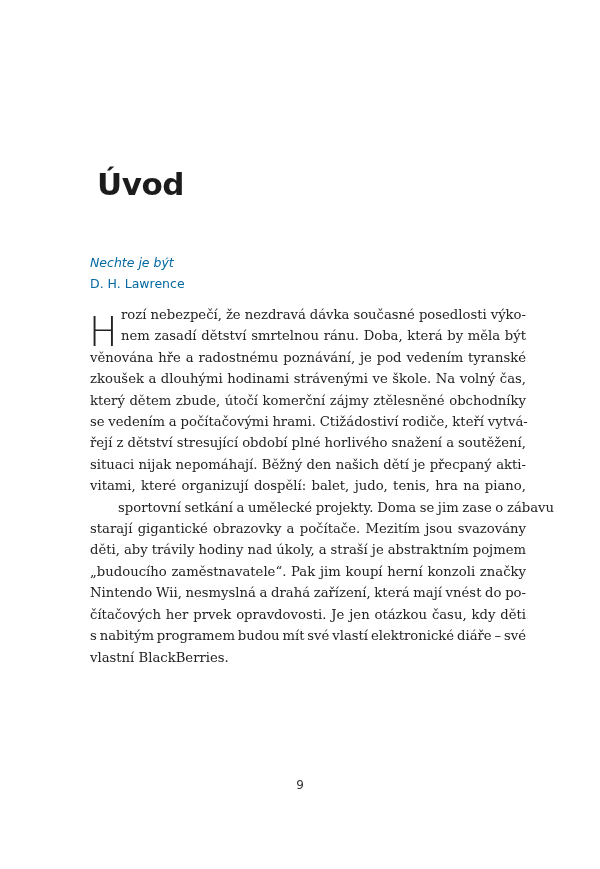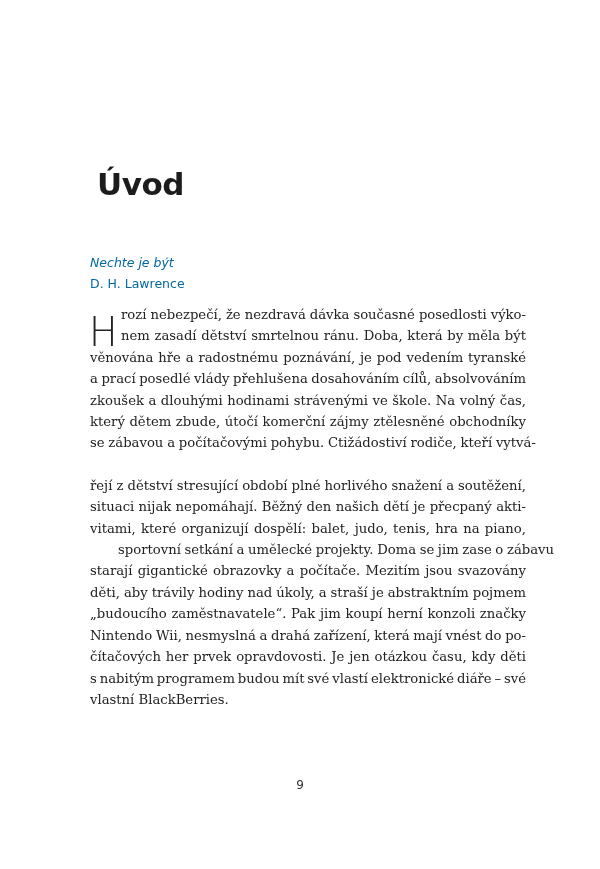--- a/index.html
+++ b/index.html
@@ -46,25 +46,24 @@
     <span class="quote">Nechte je být</span>
     <span class="author">D. H. Lawrence</span>
   </div>
 
   <span class="dropcap">H</span>
 
   <div class="body-text">
     <span class="line indent" style="word-spacing: -0.207589px;">rozí nebezpečí, že nezdravá dávka současné posedlosti výko-</span>
     <span class="line indent">nem zasadí dětství smrtelnou ránu. Doba, která by měla být</span>
     <span class="line">věnována hře a radostnému poznávání, je pod vedením tyranské</span>
-    <span class="line" style="word-spacing: -0.654018px;">a prací posedlé vlády přehlušena dosahováním cílů, absolvováním</span>
     <span class="line">zkoušek a dlouhými hodinami strávenými ve škole. Na volný čas,</span>
     <span class="line">který dětem zbude, útočí komerční zájmy ztělesněné obchodníky</span>
-    <span class="line" style="word-spacing: -0.408203px;">se zábavou a počítačovými pohybu. Ctižádostiví rodiče, kteří vytvá-</span>
-    <span class="line" style="word-spacing: -0.152778px; margin-top: 21px;">řejí z dětství stresující období plné horlivého snažení a soutěžení,</span>
+    <span class="line" style="word-spacing: -0.408203px;">se vedením a počítačovými hrami. Ctižádostiví rodiče, kteří vytvá-</span>
+    <span class="line" style="word-spacing: -0.152778px;">řejí z dětství stresující období plné horlivého snažení a soutěžení,</span>
     <span class="line">situaci nijak nepomáhají. Běžný den našich dětí je přecpaný akti-</span>
     <span class="line">vitami, které organizují dospělí: balet, judo, tenis, hra na piano,</span>
     <span class="line" style="word-spacing: -0.548438px; margin-left: 28px;">sportovní setkání a umělecké projekty. Doma se jim zase o zábavu</span>
     <span class="line">starají gigantické obrazovky a počítače. Mezitím jsou svazovány</span>
     <span class="line" style="word-spacing: -0.210938px;">děti, aby trávily hodiny nad úkoly, a straší je abstraktním pojmem</span>
     <span class="line">„budoucího zaměstnavatele“. Pak jim koupí herní konzoli značky</span>
     <span class="line" style="word-spacing: -0.525px;">Nintendo Wii, nesmyslná a drahá zařízení, která mají vnést do po-</span>
     <span class="line">čítačových her prvek opravdovosti. Je jen otázkou času, kdy děti</span>
     <span class="line" style="word-spacing: -1.32344px;">s nabitým programem budou mít své vlastí elektronické diáře – své</span>
     <span class="line last">vlastní BlackBerries.</span>

